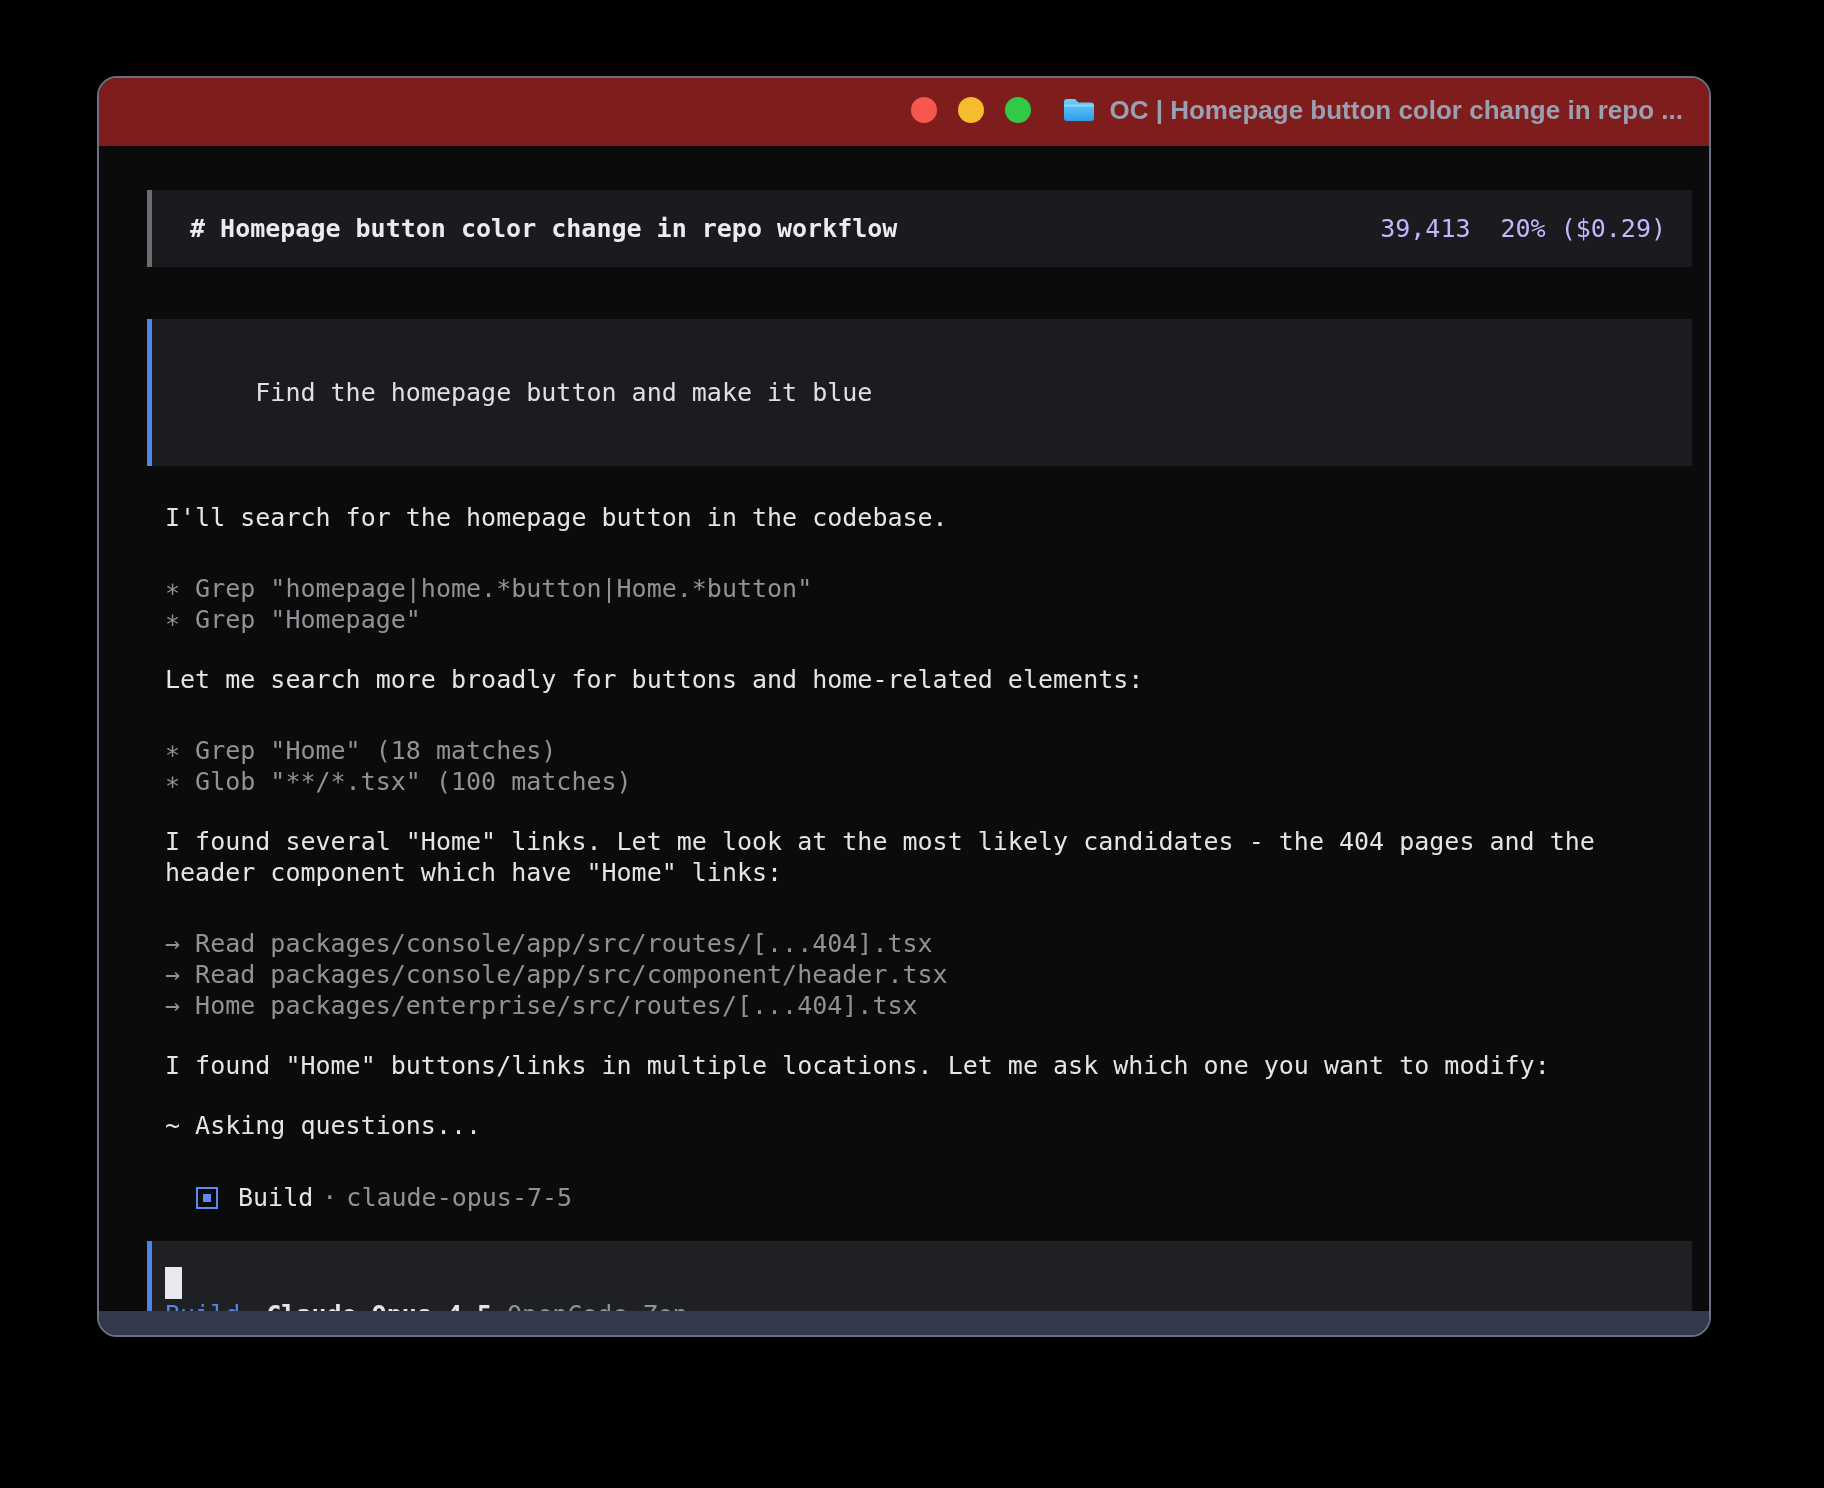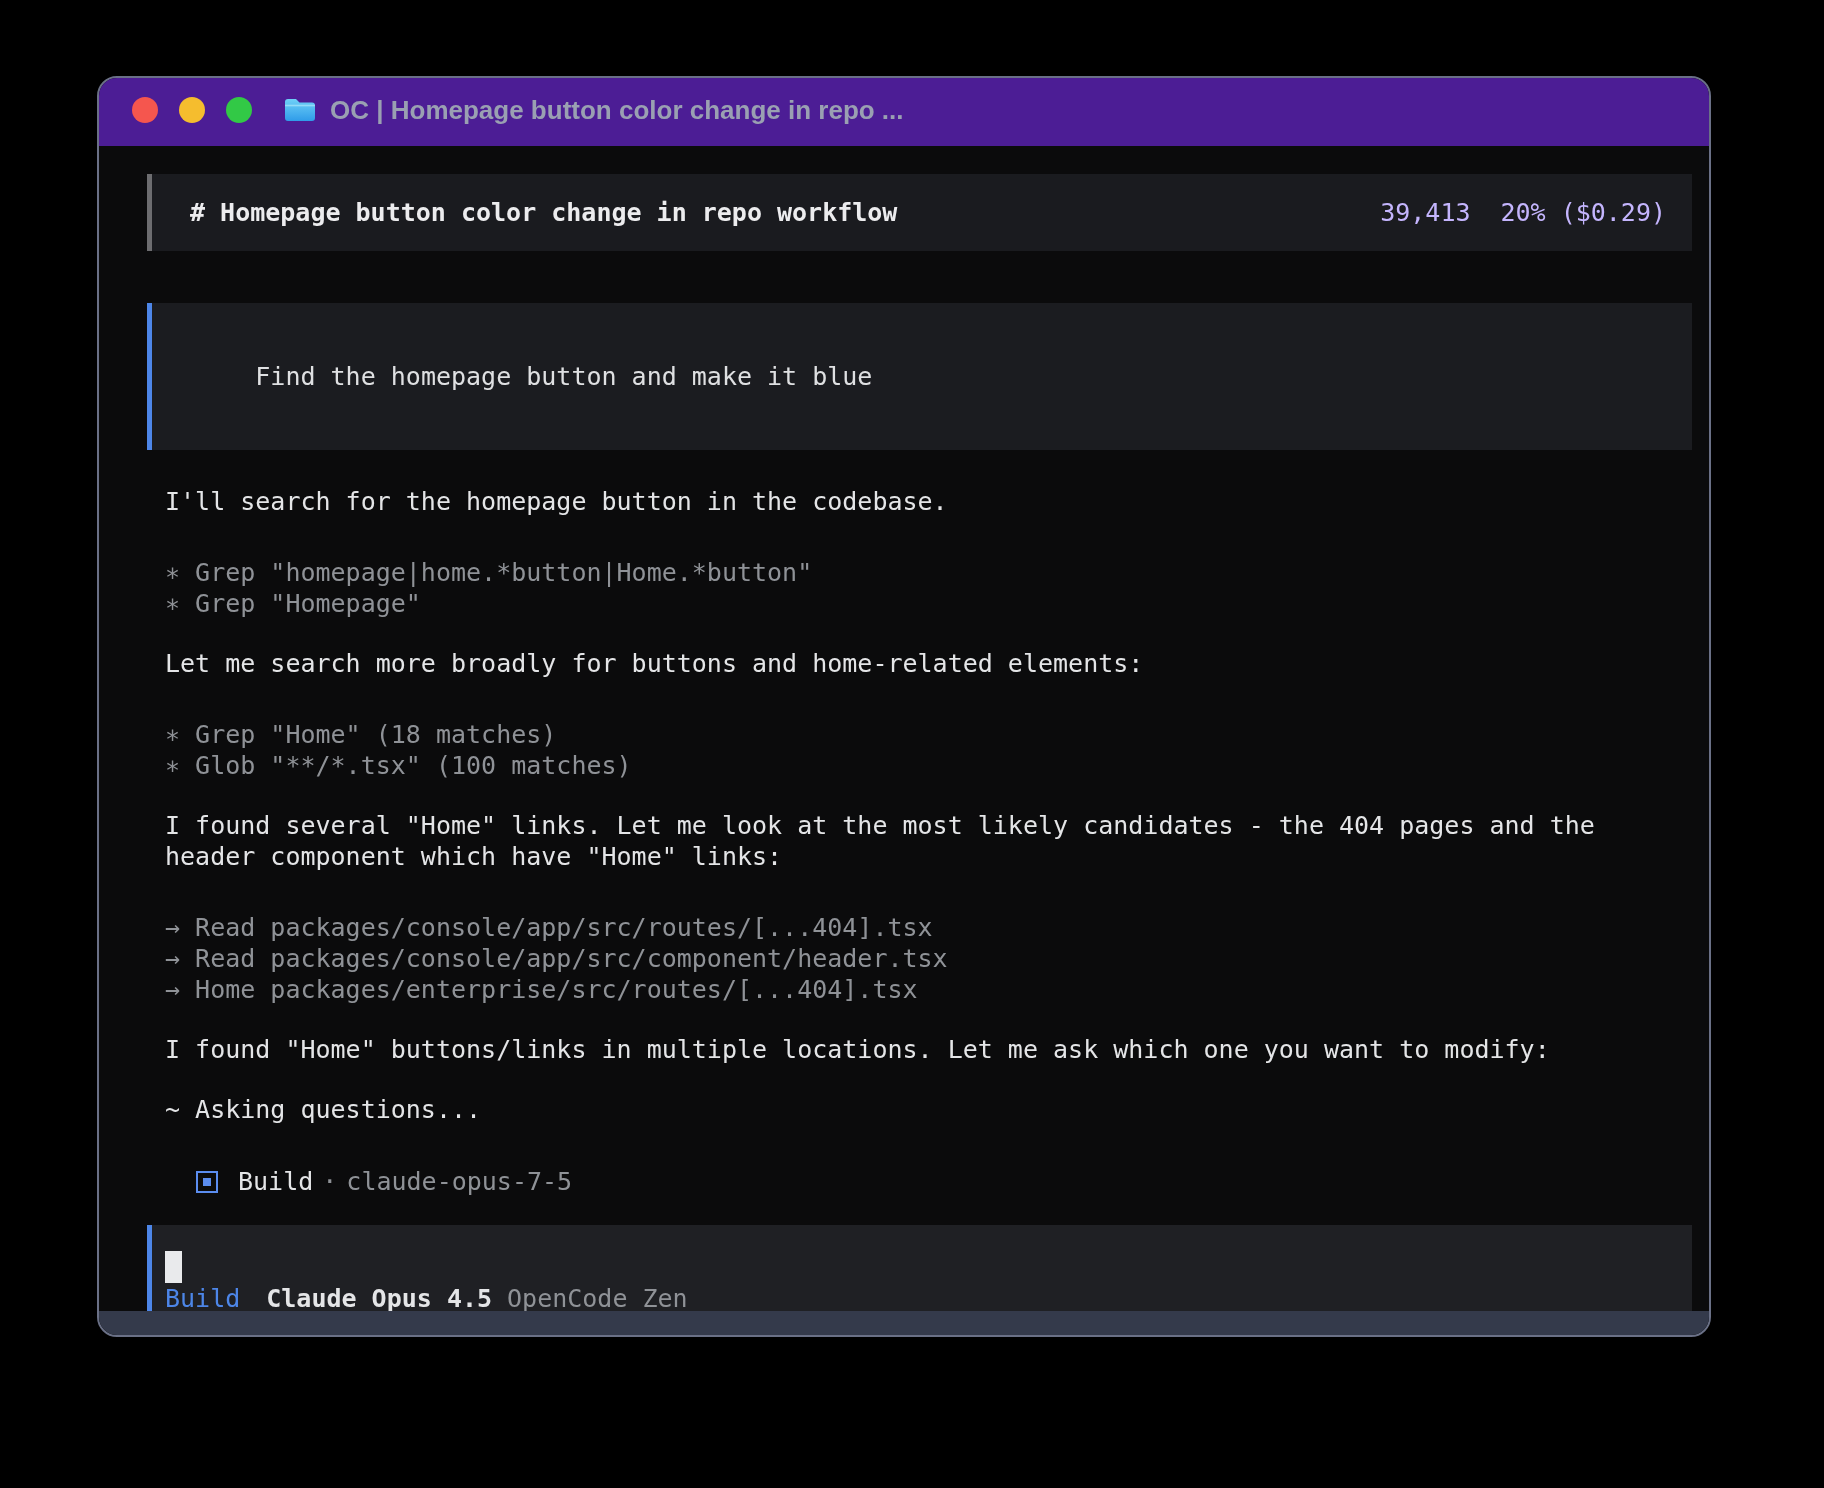--- a/index.html
+++ b/index.html
@@ -7,38 +7,38 @@
   body { position:relative; font-family:"DejaVu Sans Mono", monospace; }
 
   .window {
     position:absolute; left:97px; top:76px; width:1614px; height:1261px;
     background:#0b0b0c; border:2px solid #6a7086; border-radius:20px;
     display:flex; flex-direction:column; overflow:hidden;
   }
 
   
   .titlebar {
-    height:68px; flex:0 0 68px; background:#4c1d95;
-    display:flex; align-items:center; padding:0 26px 4px 33px;
+    height:68px; flex:0 0 68px; background:#7f1d1d;
+    display:flex; align-items:center; padding:0 26px 4px 33px;justify-content:flex-end;
   }
   .traffic { display:flex; gap:21px; flex:0 0 auto; }
   .tl { width:26px; height:26px; border-radius:50%; display:inline-block; }
   .tl.red    { background:#f5564e; }
   .tl.yellow { background:#f5bd2e; }
   .tl.green  { background:#32c946; }
   .folder { margin-left:32px; margin-right:14px; display:flex; align-items:center; }
   .win-title {
     font-family:"Liberation Sans", sans-serif; font-weight:700; font-size:26px;
     color:#9aa0b2; white-space:nowrap; overflow:hidden;
   }
 
   
   .content {
     flex:1 1 auto; display:flex; flex-direction:column;
-    padding:28px 0 26px 0; overflow:hidden;
+    padding:44px 0 26px 0; overflow:hidden;
     font-size:25px; line-height:31px;
   }
 
   .session-header {
     margin:0 17px 0 48px; background:#1a1b1f; border-left:5px solid #6d6d70;
     padding:23px 26px 23px 38px; display:flex; justify-content:space-between; align-items:center;
   }
   .session-title { font-weight:700; color:#ececee; white-space:pre; }
   .session-stats { color:#c4b5fd; white-space:pre; display:flex; }
   .session-stats .tokens  { margin-right:30px; }

